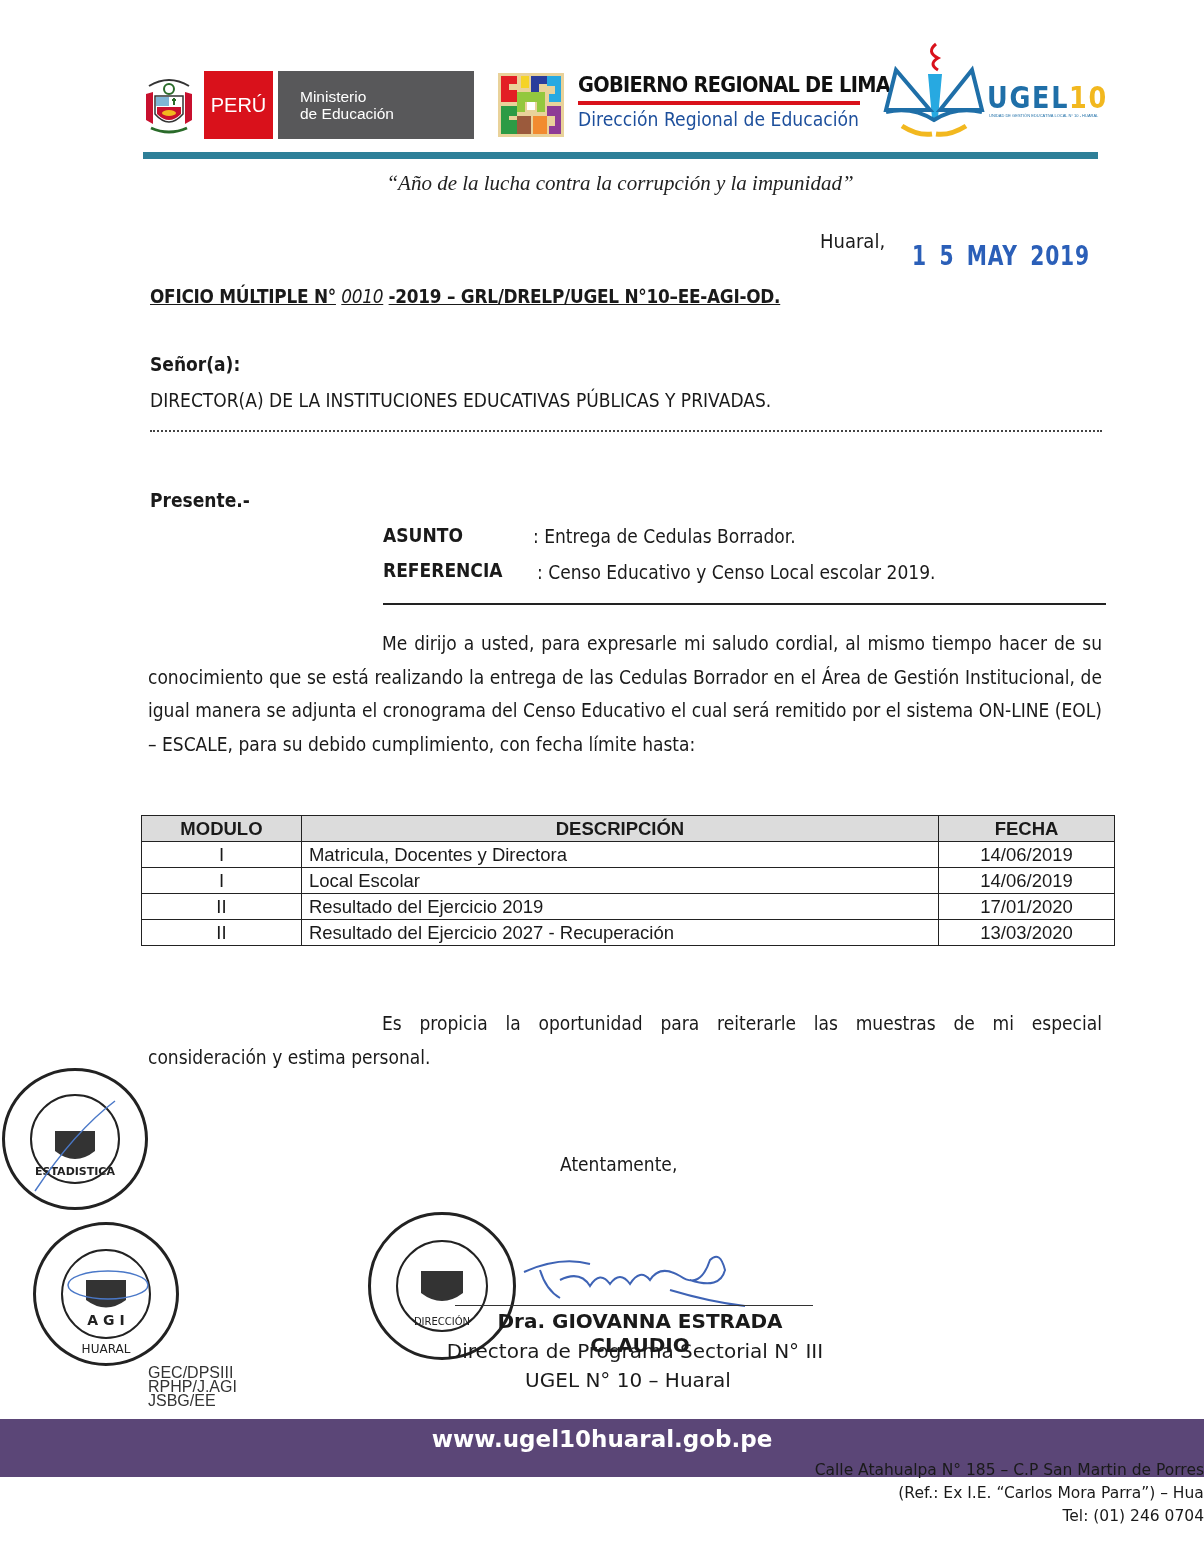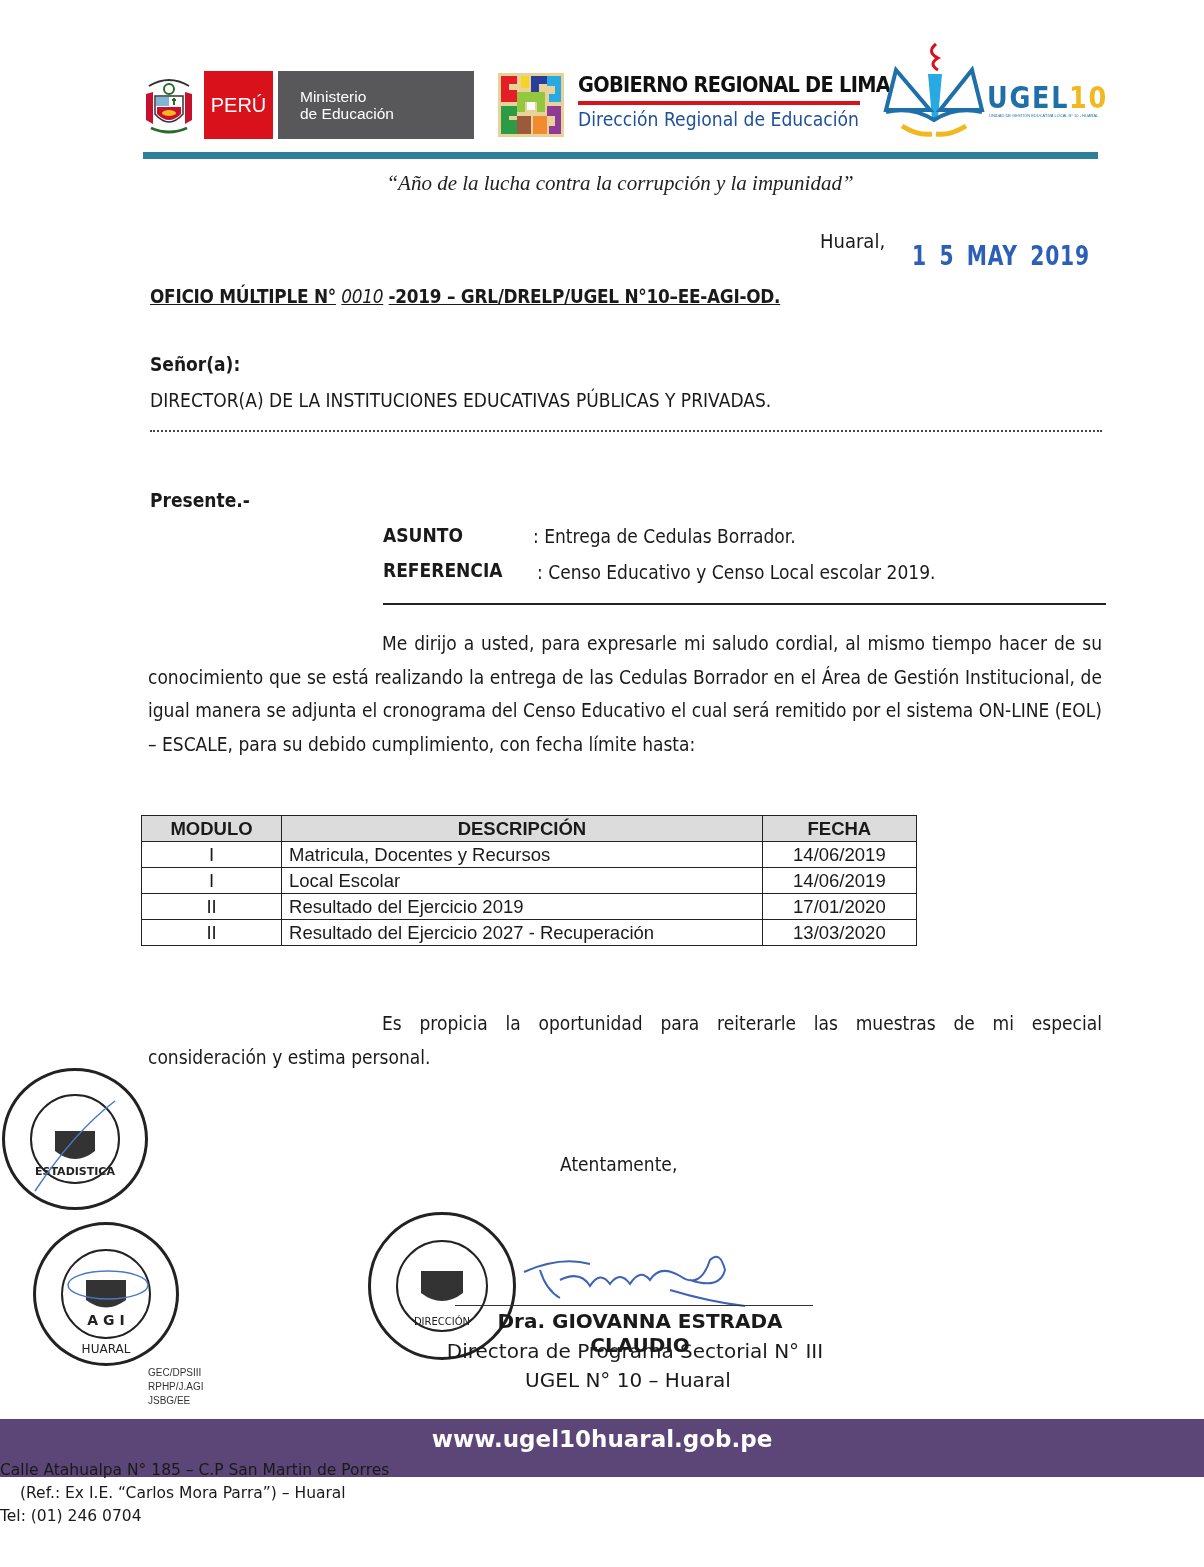--- a/index.html
+++ b/index.html
@@ -41,38 +41,38 @@
   .bold { font-weight:bold; }
   .dots { left:150px; top:430px; width:952px; border-top:2px dotted #444; }
 
   .asunto-sep { left:383px; top:603px; width:723px; height:2px; background:#222; }
 
   .para { left:148px; width:1060px; top:627px; font-family:"DejaVu Sans", sans-serif; font-size:19px; line-height:33.5px;
           text-align:justify; transform:scaleX(0.9); transform-origin:left; }
   .para .indent { display:inline-block; width:260px; }
 
   
-  table.sched { position:absolute; left:141px; top:815px; width:776px; border-collapse:collapse; font-size:18.5px;
+  table.sched { position:absolute; left:141px; top:815px; width:974px; border-collapse:collapse; font-size:18.5px;
                 font-family:"Liberation Sans", sans-serif; }
   table.sched th, table.sched td { border:1.5px solid #222; height:25px; padding:0 7px; }
   table.sched th { background:#dcdcdc; font-weight:bold; }
   table.sched td.c { text-align:center; }
 
   .closing { left:148px; width:1060px; top:1007px; font-family:"DejaVu Sans", sans-serif; font-size:19px; line-height:33.5px;
              text-align:justify; transform:scaleX(0.9); transform-origin:left; }
   .closing .indent { display:inline-block; width:260px; }
 
   .seal { border:3px solid #222; border-radius:50%; }
   .sig-block { left:430px; width:390px; text-align:center; font-family:"DejaVu Sans", sans-serif; font-size:20px; }
   .sig-line { left:455px; top:1305px; width:358px; height:1px; background:#333; }
-  .initials { left:148px; font-size:10px; font-family:"Liberation Sans", sans-serif; line-height:14px; color:#333; }
+  .initials { left:148px; font-size:16px; font-family:"Liberation Sans", sans-serif; line-height:14px; color:#333; }
 
   .footer-bar { left:0; top:1419px; width:1204px; height:58px; background:#5b4677; color:#fff; text-align:center;
                 font-family:"DejaVu Sans", sans-serif; font-weight:bold; font-size:23px; line-height:41px; }
-  .footer-addr { left:0; width:1204px; text-align:left; font-family:"DejaVu Sans", sans-serif; font-size:15.5px; line-height:23px; }
+  .footer-addr { left:0; width:1204px; text-align:right; font-family:"DejaVu Sans", sans-serif; font-size:15.5px; line-height:23px; }
 </style>
 </head>
 <body>
 
 <div class="abs escudo">
   <svg width="52" height="66" viewBox="0 0 52 66">
     <path d="M6 14 Q26 2 46 14" fill="none" stroke="#333" stroke-width="2"></path>
     <circle cx="26" cy="17" r="5" fill="none" stroke="#2a6b2a" stroke-width="2"></circle>
     <path d="M3 22 L10 20 L10 52 L3 48 Z" fill="#c8102e"></path>
     <path d="M49 22 L42 20 L42 52 L49 48 Z" fill="#c8102e"></path>
@@ -157,21 +157,21 @@
   <thead>
     <tr>
       <th>MODULO</th>
       <th>DESCRIPCIÓN</th>
       <th>FECHA</th>
     </tr>
   </thead>
   <tbody>
     <tr>
       <td class="c">I</td>
-      <td>Matricula, Docentes y Recursos</td>
+      <td>Matricula, Docentes y Directora</td>
       <td class="c">14/06/2019</td>
     </tr>
     <tr>
       <td class="c">I</td>
       <td>Local Escolar</td>
       <td class="c">14/06/2019</td>
     </tr>
     <tr>
       <td class="c">II</td>
       <td>Resultado del Ejercicio 2019</td>

